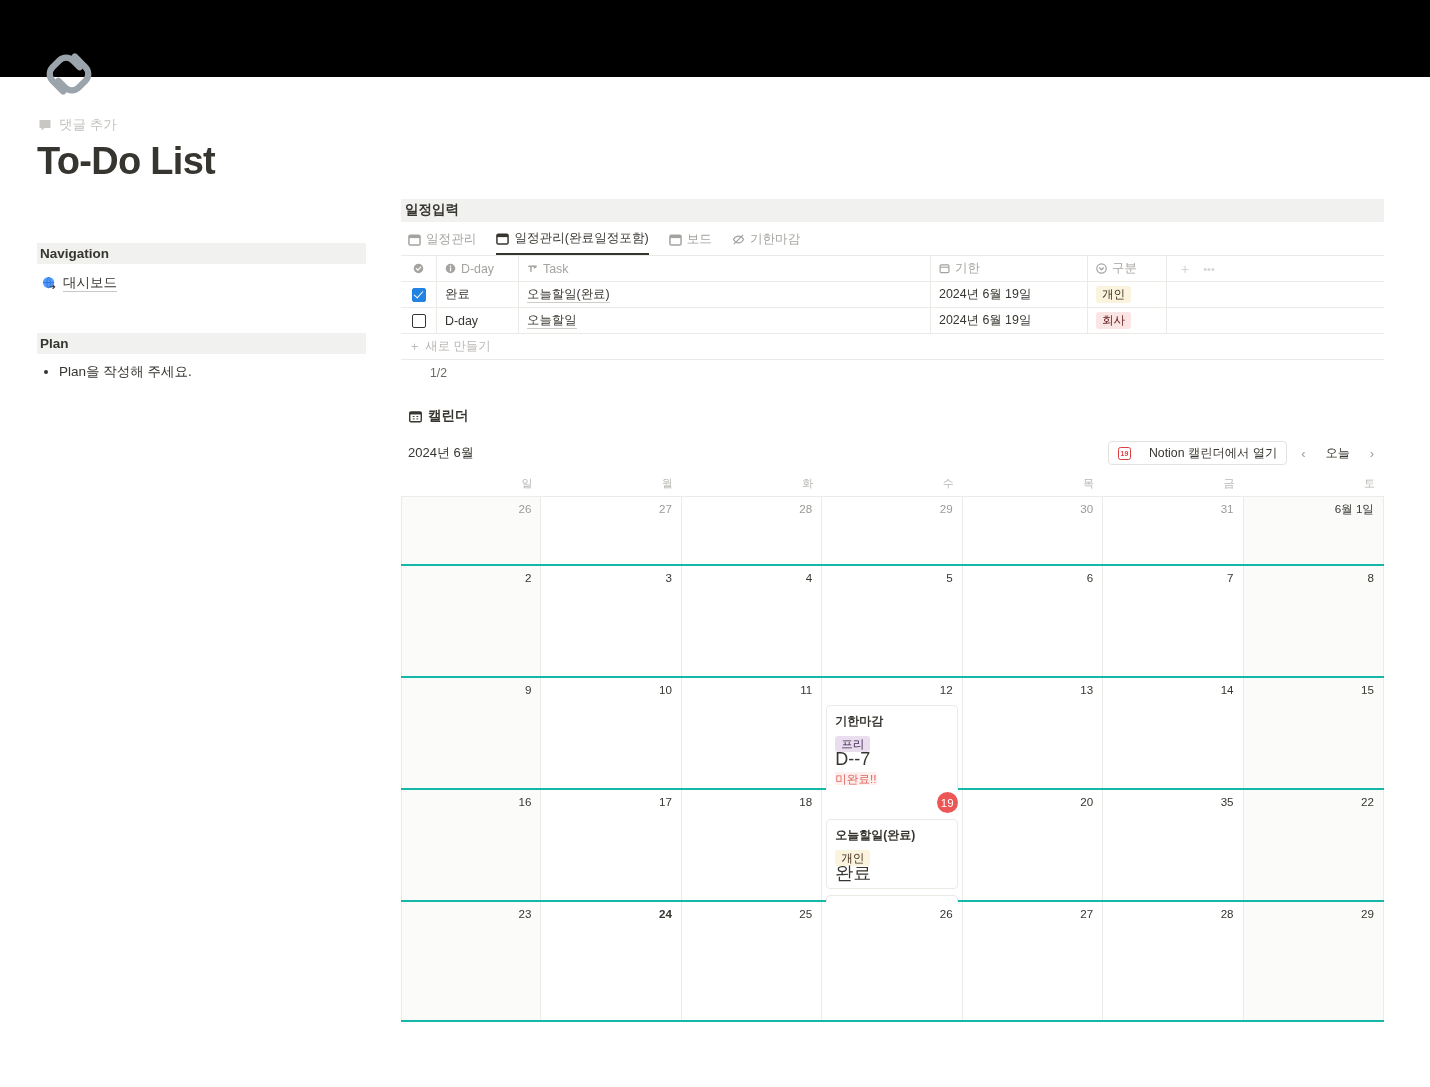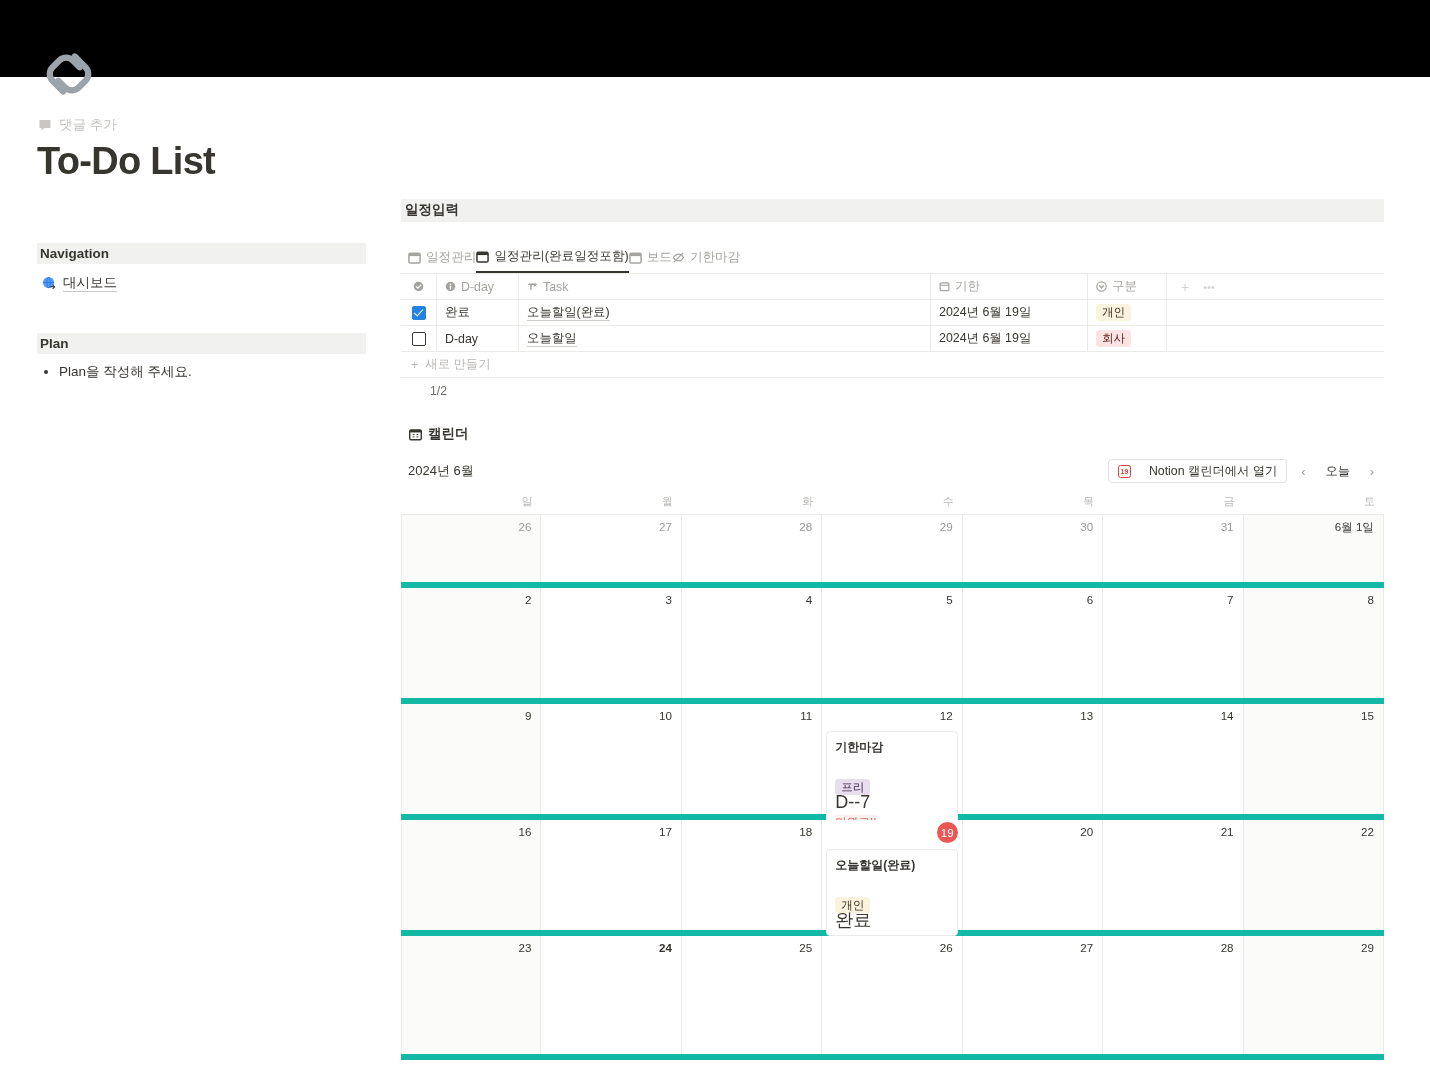--- a/index.html
+++ b/index.html
@@ -110,23 +110,23 @@
     color: #37352f;
     height: 21px;
     line-height: 16px;
     padding: 3px 4px 20px 4px;
   }
 
   
   .tab-row {
     display: flex;
     align-items: flex-end;
-    gap: 0;
+    gap: 20px;
     height: 29px;
-    margin-top: 22px;
+    margin-top: 4px;
     padding-left: 7px;
   }
   .tab {
     display: flex;
     align-items: center;
     gap: 5px;
     font-size: 12.6px;
     color: #a5a39f;
     padding-bottom: 5px;
     height: 26px;
@@ -280,21 +280,21 @@
   .wd {
     width: 140.43px;
     font-size: 11px;
     color: #b9b7b4;
     text-align: right;
     padding-right: 9px;
     line-height: 18px;
   }
 
   .cal-grid { border-top: 1px solid #ecebe9; }
-  .cal-week { display: flex; border-bottom: 6px solid #14b8a6; }
+  .cal-week { display: flex; border-bottom: 2px solid #14b8a6; }
   .cal-cell {
     width: 140.43px;
     border-right: 1px solid #ecebe9;
     padding: 5px 4px 4px 4px;
     position: relative;
     background: #fff;
   }
   .cal-cell.weekend { background: #fbfbfa; }
   .cal-cell:first-child { border-left: 1px solid #ecebe9; }
   .daynum {
@@ -321,21 +321,21 @@
   }
   .evt {
     border: 1px solid #eceae6;
     border-radius: 4px;
     background: #fff;
     padding: 7px 8px 8px 8px;
     margin-top: 6px;
     cursor: pointer;
   }
   .evt-title { font-size: 12px; font-weight: bold; color: #37352f; line-height: 16px; }
-  .evt-tag-wrap { margin-top: 22px; }
+  .evt-tag-wrap { margin-top: 5px; }
   .evt-meta { font-size: 18px; color: #37352f; margin-top: 0; line-height: 14px; }
   .evt-status { font-size: 11.6px; margin-top: 6px; line-height: 14px; }
   .status-incomplete { color: #e16259; background: #fdf0ef; display:inline; }
 </style>
 </head>
 <body>
 
 <div class="cover-bar"></div>
 
 <div class="page-icon">
@@ -633,21 +633,21 @@
             <div class="evt-title">오늘할일</div>
             <div class="evt-tag-wrap"><span class="tag tag-pink">회사</span></div>
             <div class="evt-meta">D-day</div>
             <div class="evt-status"><span class="status-incomplete">미완료!!</span></div>
           </div>
         </div>
         <div class="cal-cell" style="height: 110px;">
           <div class="daynum current-month">20</div>
         </div>
         <div class="cal-cell" style="height: 110px;">
-          <div class="daynum current-month">21</div>
+          <div class="daynum current-month">35</div>
         </div>
         <div class="cal-cell weekend" style="height: 110px;">
           <div class="daynum current-month">22</div>
         </div>
       </div>
       <div class="cal-week">
         <div class="cal-cell weekend" style="height: 118px;">
           <div class="daynum current-month">23</div>
         </div>
         <div class="cal-cell" style="height: 118px; font-weight: bold;">

